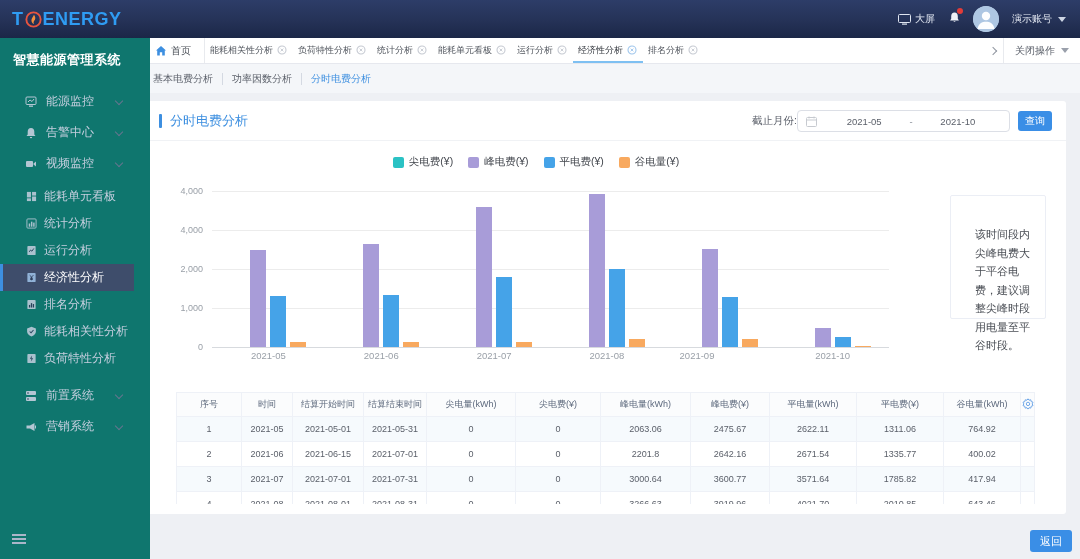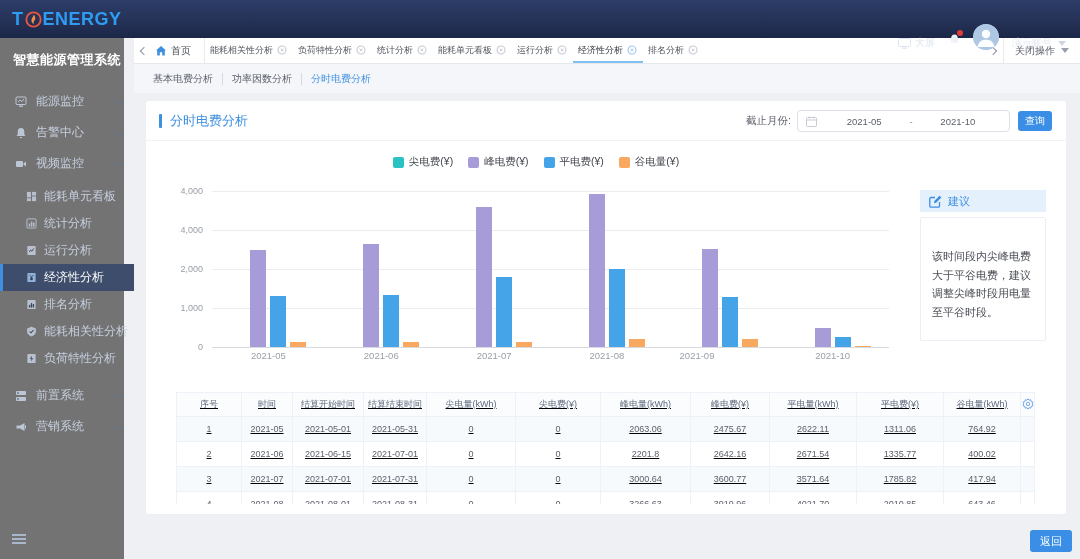--- a/index.html
+++ b/index.html
@@ -6,33 +6,33 @@
   html,body { width:1080px; height:559px; overflow:hidden; }
   body { font-family:"Liberation Sans", sans-serif; }
   .stage { position:relative; width:1080px; height:559px; background:#eef0f4; overflow:hidden; }
 
   
   .topbar { position:absolute; left:0; top:0; width:1080px; height:38px;
     background:linear-gradient(180deg,#2d3d68 0%,#253257 55%,#1b2747 100%); z-index:30; }
   .logo { position:absolute; left:12px; top:7px; height:24px; display:flex; align-items:center;
     font-weight:bold; font-size:18px; letter-spacing:0.5px; color:#2f9cf3; }
   .logo .logo-circle { display:inline-block; width:17px; height:17px; margin:0 1px; }
-  .topbar-right { position:absolute; right:14px; top:12px; height:38px; display:flex; align-items:flex-end; }
+  .topbar-right { position:absolute; right:14px; top:0; height:38px; display:flex; align-items:center; }
   .bigscreen { display:flex; align-items:center; gap:4px; color:#dfe5f0; font-size:10px; cursor:pointer; }
   .bell-wrap { position:relative; margin-left:14px; cursor:pointer; }
   .bell-dot { position:absolute; top:-2px; right:-3px; width:6px; height:6px; background:#e23c39; border-radius:50%; }
   .avatar { width:26px; height:26px; border-radius:50%; background:#b6cbe4; margin-left:13px; overflow:hidden; cursor:pointer; }
   .account { display:flex; align-items:center; gap:6px; margin-left:13px; color:#e3e8f2; font-size:10px; cursor:pointer; }
   .caret-down { width:0; height:0; border-left:4px solid transparent; border-right:4px solid transparent; border-top:5px solid #cdd5e4; }
 
   
-  .sidebar { position:absolute; left:0; top:38px; width:124px; height:521px; background:#737373; z-index:20; }
+  .sidebar { position:absolute; left:0; top:38px; width:150px; height:521px; background:#0f766e; z-index:20; }
   .sidebar-title { position:absolute; left:0; top:13px; width:134px; text-align:center; color:#fff; font-size:13px; font-weight:bold; letter-spacing:.5px; }
   .menu { position:absolute; left:0; top:48px; width:134px; }
-  .menu-item { position:relative; height:31px; display:flex; align-items:center; padding-left:15px; color:#c6cfdf; font-size:12px; cursor:pointer; }
+  .menu-item { position:relative; height:31px; display:flex; align-items:center; padding-left:25px; color:#c6cfdf; font-size:12px; cursor:pointer; }
   .menu-item .mi-icon { width:12px; height:12px; margin-right:9px; flex:none; opacity:.9; }
   .menu-item .chevron { position:absolute; right:12px; width:6px; height:6px; border-right:1px solid #66758f; border-bottom:1px solid #66758f; transform:rotate(45deg); margin-top:-2px; }
   .menu-item.expanded .chevron { transform:rotate(-135deg); margin-top:3px; }
   .menu-item.parent-active { color:#fff; }
   .submenu { width:134px; padding:4px 0 8px 0; }
   .submenu-item { position:relative; height:27px; display:flex; align-items:center; padding-left:26px; color:#c6cfdf; font-size:12px; cursor:pointer; }
   .submenu-item .mi-icon { width:11px; height:11px; margin-right:7px; flex:none; opacity:.85; }
   .submenu-item.active { background:#3e4d6b; color:#fff; }
   .submenu-item.active::before { content:""; position:absolute; left:0; top:0; bottom:0; width:3px; background:#3d8fe0; }
   .collapse-btn { position:absolute; left:12px; top:496px; width:14px; height:11px; cursor:pointer; }
@@ -58,21 +58,21 @@
   .subtab.active { color:#3d8fe0; }
   .subtab-divider { width:1px; height:12px; background:#d4d9e2; }
 
   
   .content { position:absolute; left:134px; top:93px; width:946px; height:466px; background:#eef0f4; }
   .card { position:absolute; left:12px; top:8px; width:920px; height:413px; background:#fff; border-radius:3px; overflow:hidden; }
   .card-header { position:absolute; left:0; top:0; width:100%; height:40px; border-bottom:1px solid #f0f2f5; }
   .title-bar { position:absolute; left:13px; top:13px; width:3px; height:14px; background:#3d8fe0; border-radius:1px; }
   .card-title { position:absolute; left:24px; top:0; line-height:40px; font-size:13px; color:#3d8fe0; }
   .filters { position:absolute; right:14px; top:9px; display:flex; align-items:center; }
-  .filter-label { font-size:10.5px; color:#5a5f69; margin-right:6px; }
+  .filter-label { font-size:10.5px; color:#5a5f69; margin-right:0; }
   .date-range { width:213px; height:22px; border:1px solid #dcdfe6; border-radius:4px; background:#fff; display:flex; align-items:center; padding:0 8px; cursor:pointer; }
   .date-range .cal-icon { flex:none; margin-right:4px; opacity:.55; }
   .date-val { flex:1; text-align:center; font-size:9.5px; color:#5a5f69; }
   .date-sep { flex:none; font-size:9.5px; color:#8a8f99; padding:0 2px; }
   .query-btn { width:34px; height:20px; margin-left:8px; background:#3a8ee6; color:#fff; font-size:10px; border:none; border-radius:3px; cursor:pointer; font-family:inherit; display:flex; align-items:center; justify-content:center; }
 
   
   .legend { position:absolute; left:40px; top:54px; width:700px; display:flex; justify-content:center; gap:15px; }
   .legend-item { display:flex; align-items:center; gap:5px; cursor:pointer; }
   .legend-swatch { width:11px; height:11px; border-radius:2px; }
@@ -81,24 +81,24 @@
   .gridline { position:absolute; left:0; width:100%; height:1px; background:#ececec; }
   .gridline.axis { background:#d7dade; }
   .ytick { position:absolute; right:686px; width:60px; text-align:right; font-size:9px; color:#9aa0a8; transform:translateY(-50%); }
   .xtick { position:absolute; top:159px; width:80px; margin-left:-40px; text-align:center; font-size:9.5px; color:#9aa0a8; }
   .bar { position:absolute; bottom:0; width:16px; }
 
   
   .suggestion { position:absolute; left:774px; top:89px; width:126px; }
   .sg-head { height:22px; background:#e4f0fc; display:flex; align-items:center; padding-left:9px; gap:6px; }
   .sg-title { font-size:11px; color:#3d8fe0; }
-  .sg-body { margin-top:5px; height:124px; border:1px solid #ebeef5; border-radius:2px; padding:29px 11px 0 11px; font-size:11px; line-height:18.5px; color:#4a4e55; }
-
-  
-  .table-wrap { position:absolute; left:30px; top:291px; width:862px; height:112px; overflow:hidden;text-decoration:underline; }
+  .sg-body { margin-top:5px; height:124px; border:1px solid #ebeef5; border-radius:2px; padding:29px 11px 0 24px; font-size:11px; line-height:18.5px; color:#4a4e55;margin-left:30px; }
+
+  
+  .table-wrap { position:absolute; left:30px; top:291px; width:862px; height:112px; overflow:hidden; }
   table.data { width:858px; border-collapse:collapse; table-layout:fixed; }
   table.data th, table.data td { border:1px solid #eef1f7; font-weight:normal; text-align:center; overflow:hidden; white-space:nowrap; }
   table.data th { height:24px; font-size:9px; color:#5e6a7e; background:#fbfcfd; }
   table.data td { height:25px; font-size:9px; color:#5a5f69; }
   table.data tr.odd td { background:#f6fafd; }
   table.data .gear-cell { border-left:1px solid #eef1f7; }
 
   .back-btn { position:absolute; right:8px; bottom:7px; width:42px; height:22px; background:#3a8ee6; color:#fff; font-size:11px; border:none; border-radius:3px; cursor:pointer; font-family:inherit; }
 </style>
 </head>
@@ -474,29 +474,20 @@
           <div class="bar" style="left: 489.75px; height: 98.28px; background: rgb(168, 156, 216);"></div>
           <div class="bar" style="left: 509.75px; height: 50.076px; background: rgb(69, 163, 232);"></div>
           <div class="bar" style="left: 529.75px; height: 8.19px; background: rgb(248, 169, 95);"></div>
           <span class="xtick" style="left: 620.583px;">2021-10</span>
           <div class="bar" style="left: 602.583px; height: 19.305px; background: rgb(168, 156, 216);"></div>
           <div class="bar" style="left: 622.583px; height: 9.672px; background: rgb(69, 163, 232);"></div>
           <div class="bar" style="left: 642.583px; height: 1.482px; background: rgb(248, 169, 95);"></div>
         </div>
 
       <aside class="suggestion">
-        <div class="sg-head">
-          <span style="display:flex;">
-            <svg width="13" height="13" viewBox="0 0 13 13">
-              <path d="M10.5 7 L10.5 11 A1.2 1.2 0 0 1 9.3 12.2 L2 12.2 A1.2 1.2 0 0 1 0.8 11 L0.8 3.7 A1.2 1.2 0 0 1 2 2.5 L6 2.5" fill="none" stroke="#3d8fe0" stroke-width="1.3"></path>
-              <path d="M5 8.2 L5.3 6 L10.6 0.8 L12.4 2.6 L7.1 7.8 Z" fill="#3d8fe0"></path>
-            </svg>
-          </span>
-          <span class="sg-title">建议</span>
-        </div>
         <div class="sg-body">该时间段内尖峰电费大于平谷电费，建议调整尖峰时段用电量至平谷时段。</div>
       </aside>
 
       <div class="table-wrap">
         <table class="data" id="dtable">
             <colgroup>
               <col style="width: 65px;">
               <col style="width: 51px;">
               <col style="width: 71px;">
               <col style="width: 63px;">

